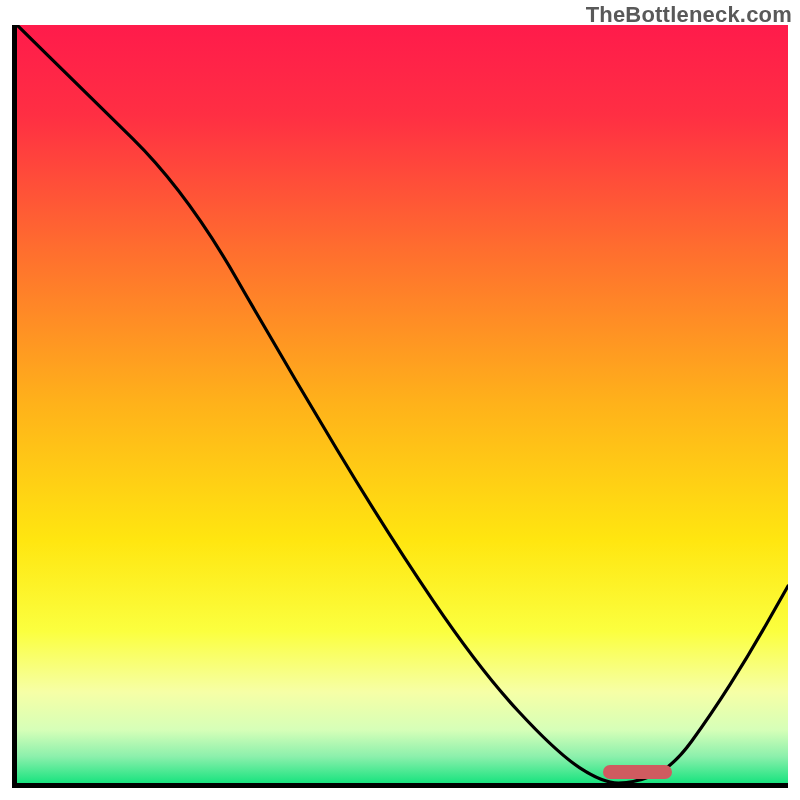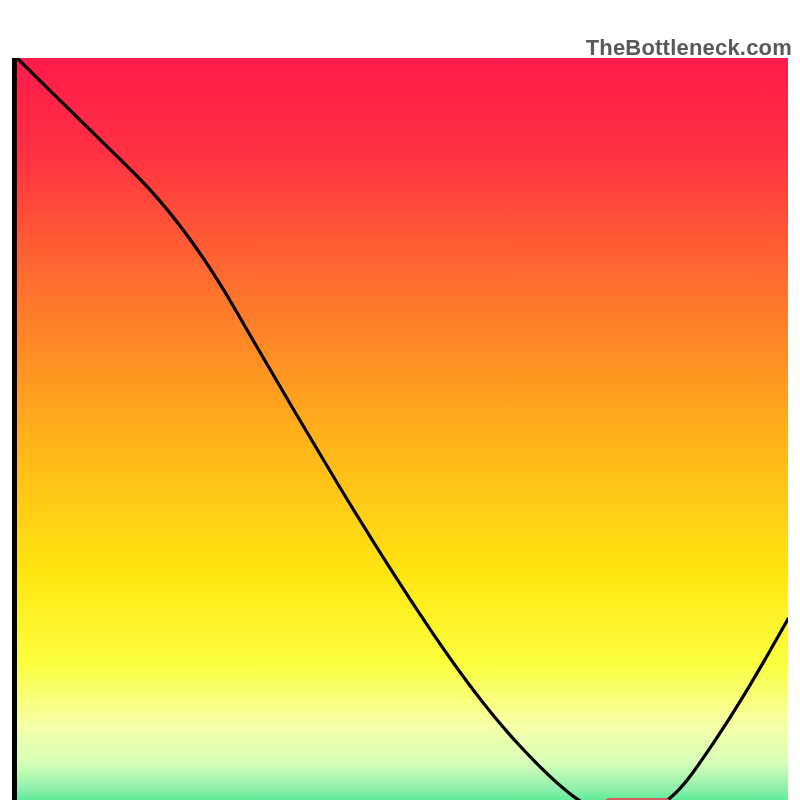--- a/index.html
+++ b/index.html
@@ -7,21 +7,20 @@
     padding: 0;
     width: 800px;
     height: 800px;
     background: #ffffff;
     font-family: Arial, Helvetica, sans-serif;
   }
   .frame {
     position: relative;
     width: 800px;
     height: 608px;
-    margin-top: 33px;
   }
   .watermark {
     position: absolute;
     top: 2px;
     right: 8px;
     font-size: 22px;
     font-weight: bold;
     color: #595959;
     letter-spacing: 0.2px;
   }

